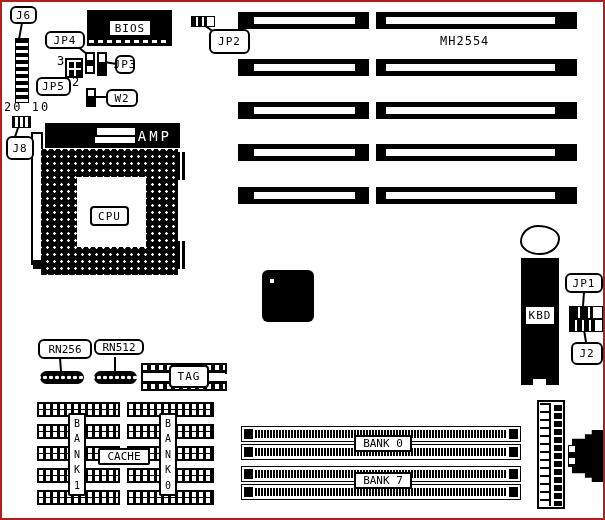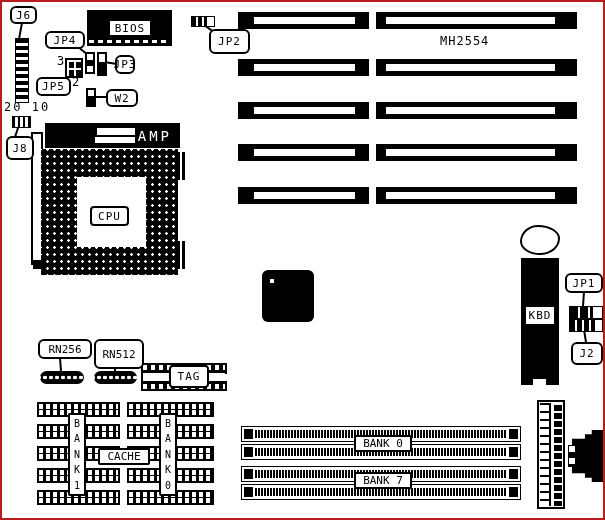--- a/index.html
+++ b/index.html
@@ -160,21 +160,21 @@
   <div class="abs" style="left:567px;top:304px;width:32px;height:11px;border:1px solid #000;background:linear-gradient(90deg,#000 0 8px,#fff 8px 10px,#000 10px 18px,#fff 18px 20px,#000 20px 23px,#fff 23px);z-index:2;"></div>
   <div class="abs" style="left:567px;top:317px;width:32px;height:11px;border:1px solid #000;background:linear-gradient(90deg,#000 0 5px,#fff 5px 7px,#000 7px 12px,#fff 12px 14px,#000 14px 19px,#fff 19px 21px,#000 21px 25px,#fff 25px);z-index:2;"></div>
   <div class="box callout" style="left:569px;top:340px;width:32px;height:23px;">
       <span>J2</span>
     </div>
 
   <div class="box callout" style="left:36px;top:337px;width:54px;height:20px;letter-spacing:0;">
       <span>RN256</span>
     </div>
   <div class="abs" style="left:38px;top:369px;width:44px;height:13px;background:#000;border-radius:7px;background-image:radial-gradient(circle,#fff 1.7px,transparent 2.1px);background-size:6px 13px;background-position:2px 0;z-index:2;"></div>
-  <div class="box callout" style="left:92px;top:337px;width:50px;height:30px;letter-spacing:0;">
+  <div class="box callout" style="left:92px;top:337px;width:50px;height:16px;letter-spacing:0;">
       <span>RN512</span>
     </div>
   <div class="abs" style="left:92px;top:369px;width:43px;height:13px;background:#000;border-radius:7px;background-image:radial-gradient(circle,#fff 1.7px,transparent 2.1px);background-size:6px 13px;background-position:2px 0;z-index:2;"></div>
 
   <div class="abs" style="left:139px;top:361px;width:86px;height:28px;background:#000;z-index:2;">
     <div class="abs" style="left:2px;right:2px;top:2px;height:5px;background:repeating-linear-gradient(90deg,#fff 0 4px,#000 4px 8px);"></div>
     <div class="abs" style="left:2px;right:2px;bottom:2px;height:5px;background:repeating-linear-gradient(90deg,#fff 0 4px,#000 4px 8px);"></div>
     <div class="abs" style="left:2px;right:2px;top:10px;height:8px;background:#fff;"></div>
     <div class="abs" style="right:-2px;top:11px;width:4px;height:7px;background:#fff;"></div>
     <div class="box" style="left:28px;top:2px;width:40px;height:23px;border-radius:4px;position:absolute;">

